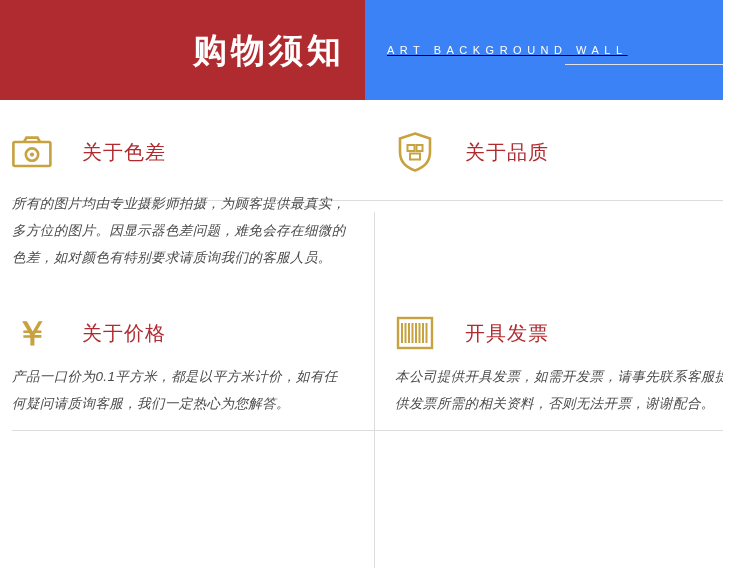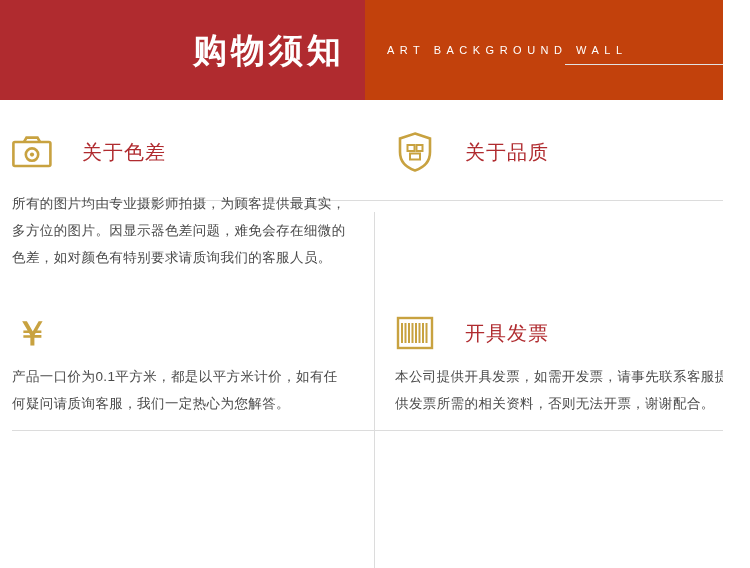--- a/index.html
+++ b/index.html
@@ -38,27 +38,28 @@
   }
   .header-title {
     color: #ffffff;
     font-size: 34px;
     font-weight: bold;
     letter-spacing: 4px;
     line-height: 1;
   }
   .header-right {
     flex: 1;
-    background: #c2410c;
+    background: #3b82f6;
     position: relative;
     box-sizing: border-box;
     padding-left: 22px;
     display: flex;
     flex-direction: column;
     justify-content: center;
+    text-decoration: underline;
   }
   .header-sub {
     color: #ffffff;
     font-size: 11px;
     letter-spacing: 5.5px;
     margin-bottom: 2px;
     margin-top: 2px;
   }
   .header-notice {
     color: #ffffff;
@@ -150,20 +151,21 @@
     color: #b02b2f;
     letter-spacing: 1px;
     font-weight: normal;
   }
   .cell-body {
     font-size: 13.5px;
     line-height: 27px;
     color: #4a4a4a;
     margin-top: 14px;
     letter-spacing: 0.4px;
+    font-style: italic;
   }
 
   
   .row2 .cell-body { margin-top: 6px; }
 </style>
 </head>
 <body>
 
 <div id="page">
 
@@ -211,20 +213,21 @@
               <rect x="12" y="21.5" width="10" height="6" stroke="#c8a240" stroke-width="2"></rect>
             </svg>
           </span>
           <span class="cell-title">关于品质</span>
         </div>
       </div>
 
       <div class="cell left row2">
         <div class="cell-head">
           <span class="cell-icon" style="font-size:34px;color:#c8a240;font-weight:bold;line-height:1;">￥</span>
+          <span class="cell-title">关于价格</span>
         </div>
         <div class="cell-body">产品一口价为0.1平方米，都是以平方米计价，如有任何疑问请质询客服，我们一定热心为您解答。</div>
       </div>
 
       <div class="cell right row2">
         <div class="cell-head">
           <span class="cell-icon">
             <svg width="38" height="36" viewBox="0 0 38 36" fill="none" xmlns="http://www.w3.org/2000/svg">
               <rect x="2" y="3" width="34" height="30" stroke="#c8a240" stroke-width="2.4"></rect>
               <path d="M6 8 V28 M9.5 8 V28 M13 8 V28 M16.5 8 V28 M20 8 V28 M23.5 8 V28 M27 8 V28 M30.5 8 V28" stroke="#c8a240" stroke-width="2"></path>

